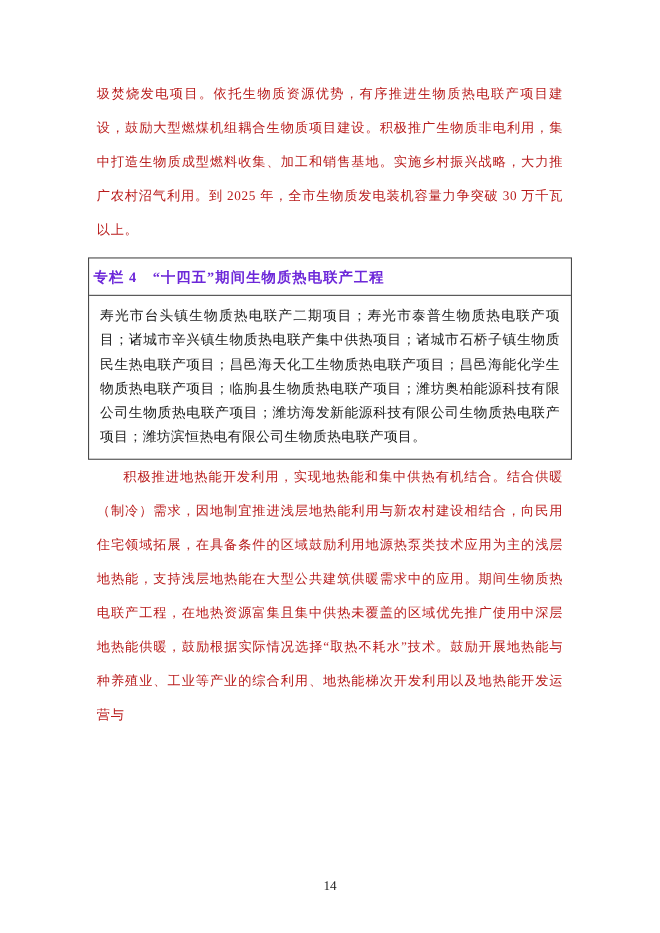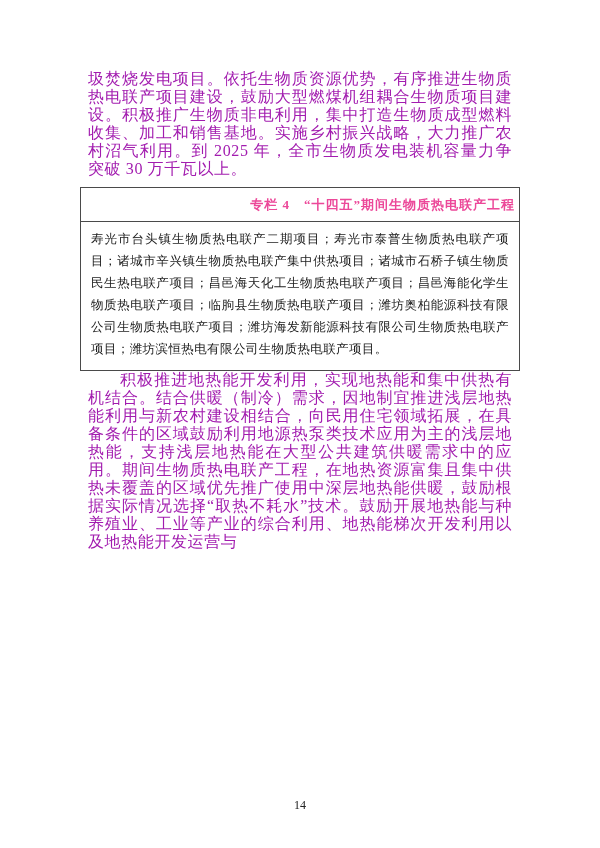--- a/index.html
+++ b/index.html
@@ -4,36 +4,36 @@
 <style>
   * { margin:0; padding:0; box-sizing:border-box; }
   html,body { background:#ffffff; }
   body { font-family:"Liberation Serif","DejaVu Serif",serif; }
   .page {
     position:relative; width:600px; height:848px;
     background:#ffffff; color:#1b1b1b; overflow:hidden;
   }
   .content { position:absolute; left:88px; top:70px; width:424px; }
   .para {
-    font-size:16px; line-height:18px; text-align:justify;
-    letter-spacing:0.6px; color:#a21caf;
+    font-size:12px; line-height:31px; text-align:justify;
+    letter-spacing:0.6px; color:#b91c1c;
   }
   .para-indent { text-indent:2em; }
   .column-box {
     width:440px; margin-left:-8px; margin-top:9px;
     border:1px solid #4a4a4a; background:#ffffff;
   }
   .column-box-title {
-    font-weight:bold; text-align:right; font-size:13px;
+    font-weight:bold; text-align:left; font-size:13px;
     letter-spacing:1px; padding:8px 4px 7px;
-    border-bottom:1px solid #4a4a4a; color:#ec4899;
+    border-bottom:1px solid #4a4a4a; color:#6d28d9;
   }
   .column-box-body {
     font-size:12.5px; line-height:22px; text-align:justify;
-    letter-spacing:0.4px; padding:7px 10px 9px; color:#1b1b1b;font-family:Liberation Mono, monospace;
+    letter-spacing:0.4px; padding:7px 10px 9px; color:#1b1b1b;
   }
   .section-heading {
     font-weight:bold; font-size:16px; line-height:31px;
     margin-top:15px; text-indent:2em; letter-spacing:1px; color:#111;
   }
   .page-number {
     position:absolute; left:0; right:0; top:798px;
     text-align:center; font-size:12px; color:#222;
   }
 </style>

